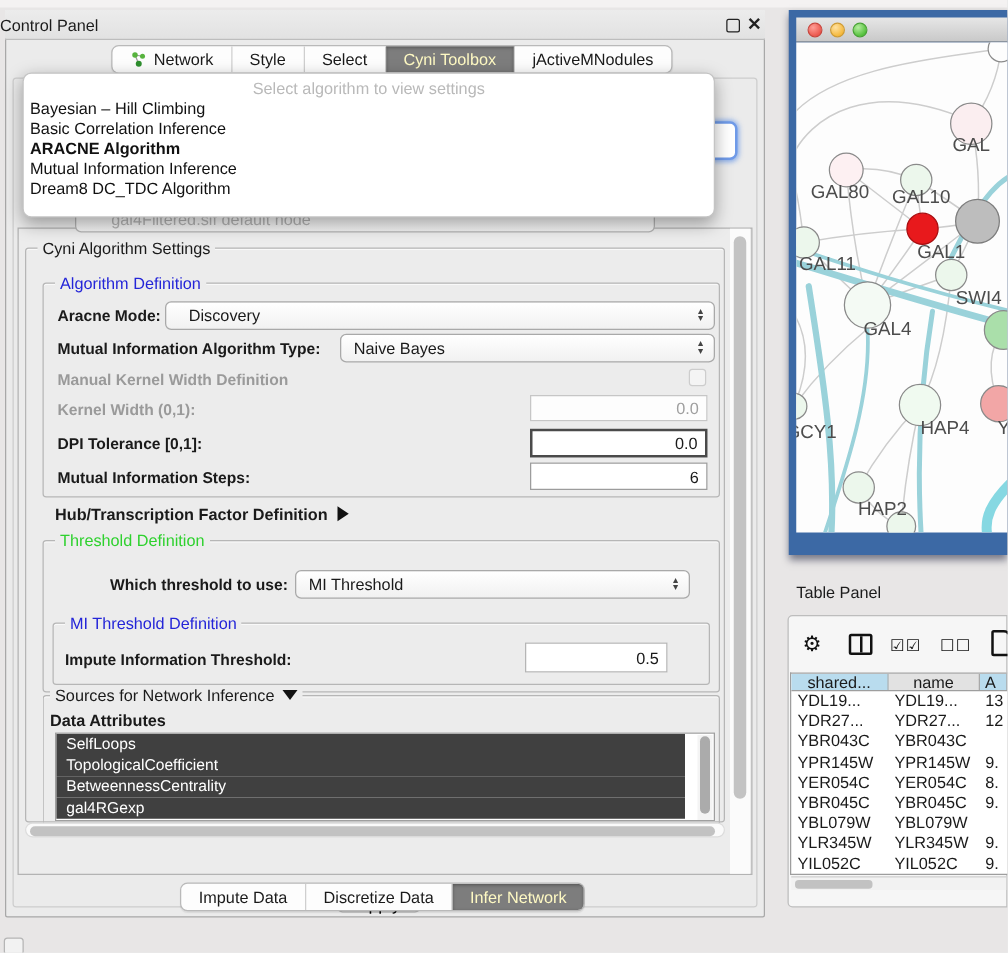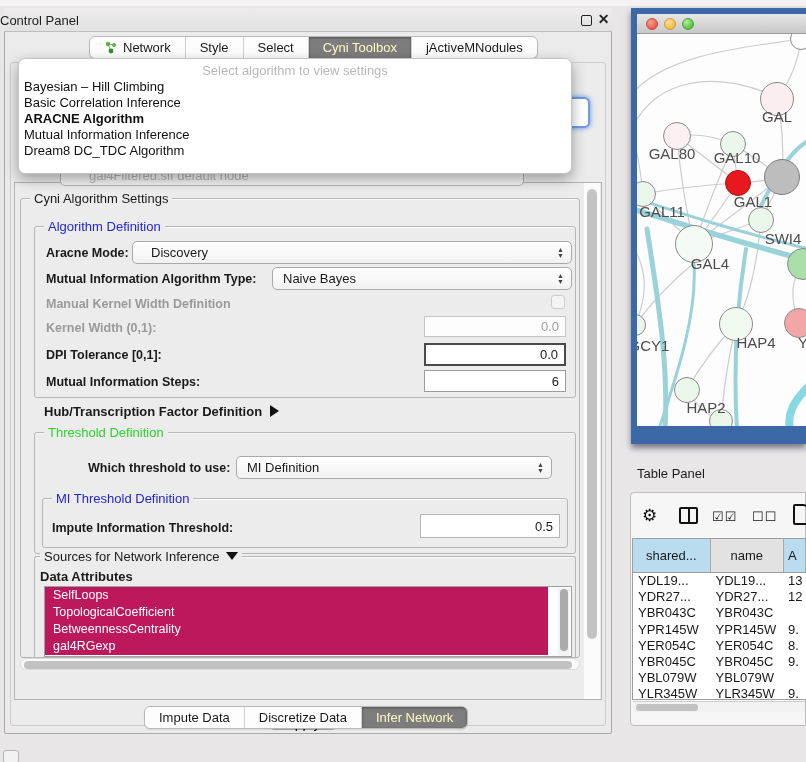--- a/index.html
+++ b/index.html
@@ -52,21 +52,21 @@
   .field.dis { border-color:#c6c6c6; color:#9f9f9f; background:#fdfdfd; }
   .field.focusy { border:2px solid #4a4a4a; }
   .checkbox { position:absolute; width:14px; height:14px; border:1px solid #cdcdcd; border-radius:3px; background:#f4f4f4; }
 
   .tri-right { display:inline-block; width:0; height:0; border-top:6px solid transparent;
         border-bottom:6px solid transparent; border-left:9px solid #111; margin-left:8px; vertical-align:-1px;}
   .tri-down { display:inline-block; width:0; height:0; border-left:6px solid transparent;
         border-right:6px solid transparent; border-top:8px solid #111; margin-left:6px; vertical-align:1px;}
 
   .attr-list { left:44px; top:586px; width:528px; height:71px; background:#fff; border:1px solid #9f9f9f; overflow:hidden; }
-  .attr-item { height:17px; line-height:17px; background:#be185d; color:#fff; font-size:12.5px;
+  .attr-item { height:17px; line-height:17px; background:#404040; color:#fff; font-size:12.5px;
         padding-left:8px; width:503px; }
   .attr-vscroll { position:absolute; right:1px; top:1px; width:12px; height:68px; background:#f4f4f4; }
   .attr-vthumb { position:absolute; left:2px; top:1px; width:8px; height:62px; background:#ababab; border-radius:4px; }
   .hscroll { left:20px; top:658px; width:560px; height:12px; background:#fafafa; border:1px solid #dcdcdc; border-radius:6px; }
   .hthumb { position:absolute; left:3px; top:1.5px; width:548px; height:8px; background:#c2c2c2; border-radius:4px; }
   .set-vscroll { left:584px; top:183px; width:16px; height:516px; background:#fbfbfb; }
   .set-vthumb { position:absolute; left:3px; top:6px; width:10px; height:450px; background:#c3c3c3; border-radius:5px; }
 
   .apply-btn { left:269px; top:716px; width:68px; height:14px; background:linear-gradient(#ffffff,#f0f0f0);
         border:1px solid #a8a8a8; border-radius:5px; font-size:14px; display:flex; align-items:center; justify-content:center; }
@@ -101,21 +101,21 @@
   .tp-body { left:630px; top:492px; width:176px; height:234px; background:#f6f6f6;
         border:1px solid #bdbdbd; border-radius:4px 0 0 4px; }
   .tp-toolbar-ico { position:absolute; top:505px; color:#111; }
   .gear { left:642px; font-size:17px; }
   .cols-ico { left:679px; top:507px; width:19px; height:17px; border:2px solid #111; border-radius:2px; }
   .cols-ico::after { content:""; position:absolute; left:7px; top:0; width:2px; height:13px; background:#111; }
   .checks { left:712px; top:509px; font-size:13px; letter-spacing:1px; }
   .unchecks { left:752px; top:509px; font-size:13px; letter-spacing:1px; }
   .doc-ico { left:793px; top:504px; width:16px; height:21px; border:2px solid #111; border-radius:2px 6px 2px 2px; }
   .tbl { left:632px; top:538px; width:174px; height:162px; background:#fff; border:1px solid #9e9e9e; border-right:none; overflow:hidden; }
-  .tbl-head { display:flex; height:34px; border-bottom:1px solid #9e9e9e; }
+  .tbl-head { display:flex; height:14px; border-bottom:1px solid #9e9e9e; }
   .th { font-size:13px; display:flex; align-items:center; justify-content:center; border-right:1px solid #a9a9a9; }
   .th.c1 { width:78px; background:#b9dcee; }
   .th.c2 { width:74px; background:#e2e2e2; }
   .th.c3 { width:22px; background:#b9dcee; justify-content:flex-start; padding-left:4px; }
   .tr { display:flex; height:16.2px; font-size:13px; }
   .td { overflow:hidden; white-space:nowrap; }
   .td.c1 { width:78px; padding-left:5px; }
   .td.c2 { width:74px; padding-left:5px; }
   .td.c3 { width:22px; padding-left:4px; }
   .tbl-hscroll { left:633px; top:701px; width:172px; height:11px; background:#f2f2f2; border-top:1px solid #d0d0d0; }
@@ -222,31 +222,31 @@
 
 <div class="lbl" style="left:44px; top:404px; font-size:13px;">
   <span>Hub/Transcription Factor Definition</span><span class="tri-right"></span>
 </div>
 
 <div class="groupbox" style="left:34px; top:432px; width:542px; height:122px;"></div>
 <div class="grouplbl green" style="left:44px; top:425px;">Threshold Definition</div>
 
 <div class="lbl" style="left:88px; top:461px;">Which threshold to use:</div>
 <div class="combo" style="left:236px; top:456px; width:316px; height:23px;">
-  <span>MI Definition</span>
+  <span>MI Threshold</span>
   <span class="arrows">
       <span>▲</span>
       <span>▼</span>
     </span>
 </div>
 
 <div class="groupbox" style="left:42px; top:498px; width:526px; height:50px;"></div>
 <div class="grouplbl blue" style="left:52px; top:491px;">MI Threshold Definition</div>
 <div class="lbl" style="left:52px; top:521px;">Impute Information Threshold:</div>
-<div class="field" style="left:420px; top:514px; width:140px; height:24px; border-color:#b5b5b5;">
+<div class="field" style="left:420px; top:514px; width:114px; height:24px; border-color:#b5b5b5;">
   <span>0.5</span>
 </div>
 
 <div class="groupbox" style="left:34px; top:556px; width:542px; height:110px; border-bottom:none; border-radius:3px 3px 0 0;"></div>
 <div class="grouplbl" style="left:40px; top:549px;">
   <span>Sources for Network Inference</span><span class="tri-down"></span>
 </div>
 <div class="lbl" style="left:40px; top:569px; font-size:13px;">Data Attributes</div>
 
 <div class="abs attr-list">

